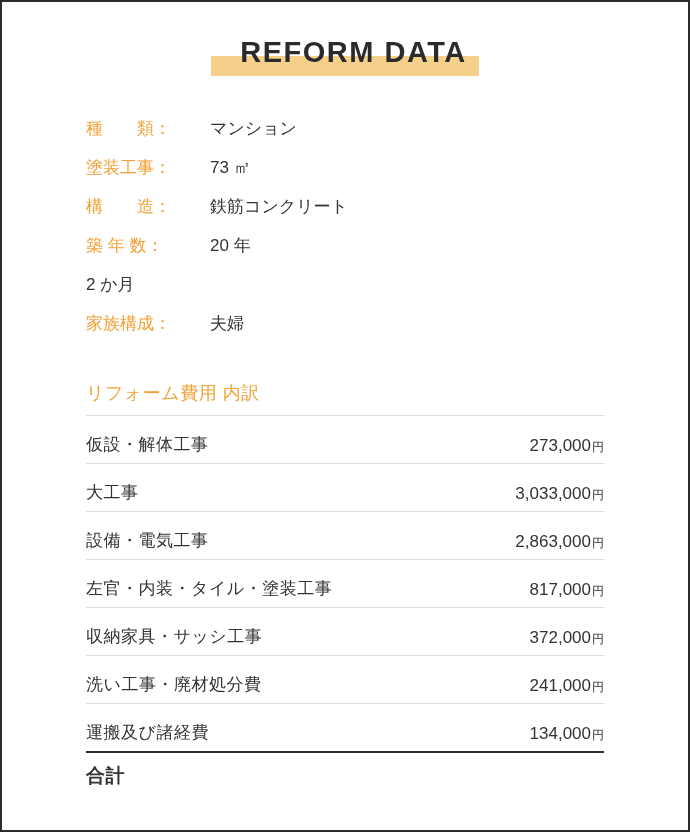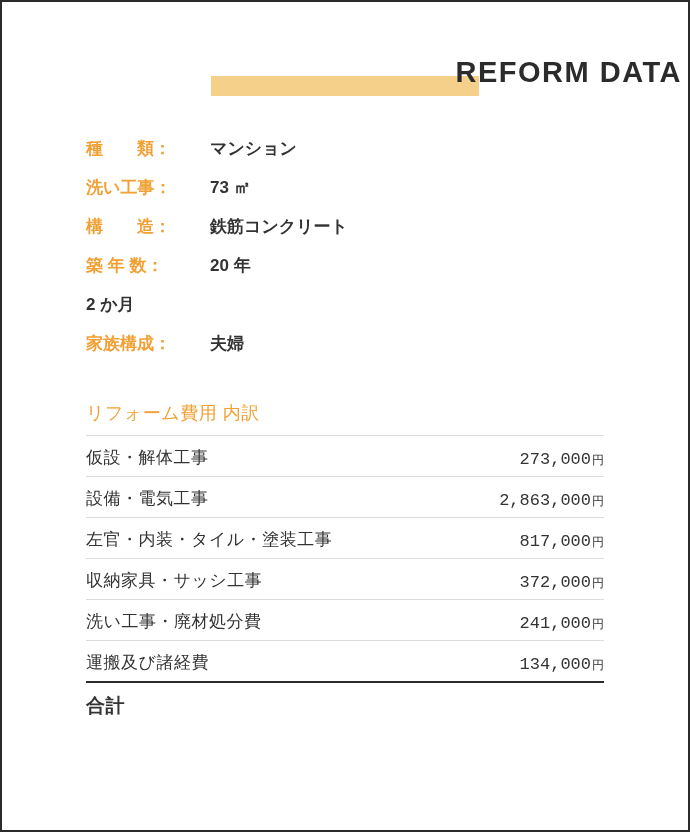--- a/index.html
+++ b/index.html
@@ -17,22 +17,22 @@
   .card {
     position: relative;
     box-sizing: border-box;
     width: 690px;
     height: 832px;
     border: 2px solid #2b2b2b;
     padding: 0;
     background: #ffffff;
   }
   .title-wrap {
-    margin-top: 54px;
-    text-align: right;
+    margin-top: 34px;
+    text-align: center;
     position: relative;
     padding-left: 17px;
   }
   .title {
     display: inline-block;
     position: relative;
     font-size: 29px;
     font-weight: bold;
     letter-spacing: 1.5px;
     color: #2b2b2b;
@@ -50,21 +50,20 @@
     z-index: 1;
   }
   .spec-list {
     margin: 48px 0 0 0;
     padding: 0 0 0 84px;
   }
   .spec-row {
     display: flex;
     align-items: flex-start;
     margin-bottom: 16px;
-    font-weight: bold;
   }
   .spec-label {
     color: #f0a game;
   }
   .spec-label {
     width: 124px;
     color: #f2a033;
     font-size: 17px;
     letter-spacing: 0px;
     white-space: nowrap;
@@ -81,22 +80,21 @@
     letter-spacing: 0.5px;
   }
   .table {
     margin: 0 84px 0 84px;
   }
   .row {
     display: flex;
     align-items: flex-end;
     justify-content: space-between;
     border-top: 1px solid #dcdcdc;
-    padding: 10px 0 7px 0;
-    font-family: Liberation Mono, monospace;
+    padding: 17px 0 7px 0;
   }
   .row:last-child {
     border-bottom: 1px solid #dcdcdc;
   }
   .row .name {
     font-size: 17px;
     color: #333333;
     letter-spacing: 0.5px;
   }
   .row .amount {
@@ -135,21 +133,21 @@
     <div class="title-highlight"></div>
     <div class="title">REFORM DATA</div>
   </div>
 
   <div class="spec-list">
     <div class="spec-row">
       <div class="spec-label">種　　類：</div>
       <div class="spec-value">マンション</div>
     </div>
     <div class="spec-row">
-      <div class="spec-label">洗い工事：</div>
+      <div class="spec-label">塗装工事：</div>
       <div class="spec-value">73 ㎡</div>
     </div>
     <div class="spec-row">
       <div class="spec-label">構　　造：</div>
       <div class="spec-value">鉄筋コンクリート</div>
     </div>
     <div class="spec-row">
       <div class="spec-label">築 年 数：</div>
       <div class="spec-value">20 年</div>
     </div>
@@ -163,20 +161,24 @@
   </div>
 
   <div class="breakdown-title">リフォーム費用 内訳</div>
 
   <div class="table">
     <div class="row">
       <div class="name">仮設・解体工事</div>
       <div class="amount"><span>273,000</span><span class="yen">円</span></div>
     </div>
     <div class="row">
+      <div class="name">大工事</div>
+      <div class="amount"><span>3,033,000</span><span class="yen">円</span></div>
+    </div>
+    <div class="row">
       <div class="name">設備・電気工事</div>
       <div class="amount"><span>2,863,000</span><span class="yen">円</span></div>
     </div>
     <div class="row">
       <div class="name">左官・内装・タイル・塗装工事</div>
       <div class="amount"><span>817,000</span><span class="yen">円</span></div>
     </div>
     <div class="row">
       <div class="name">収納家具・サッシ工事</div>
       <div class="amount"><span>372,000</span><span class="yen">円</span></div>

